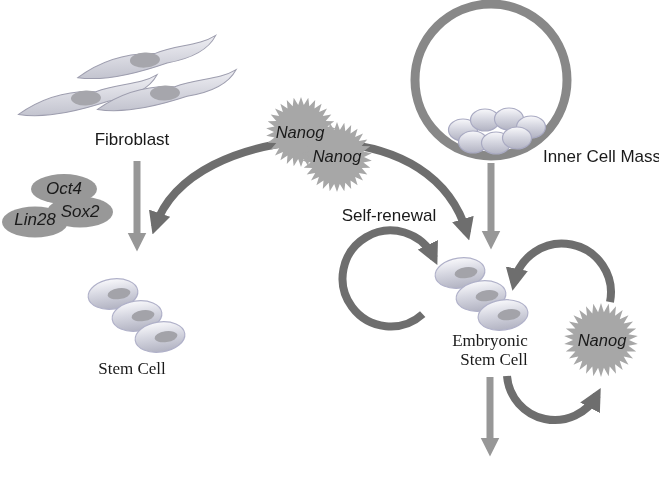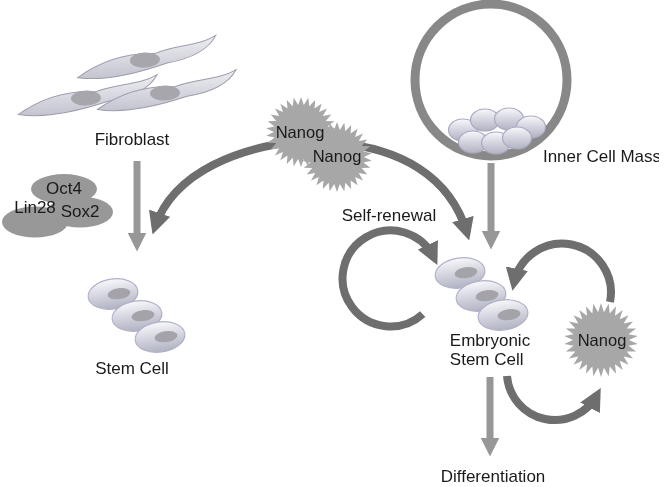--- a/index.html
+++ b/index.html
@@ -14,22 +14,22 @@
   html,body{margin:0;padding:0;background:var(--background);}
   .stage{
     position:relative;width:659px;height:487px;background:var(--background);
     font-family:"Liberation Sans",sans-serif;overflow:hidden;
   }
   .stage svg{position:absolute;left:0;top:0;}
   .lbl{
     position:absolute;font-size:17px;line-height:1.1;color:var(--label-text);
     white-space:nowrap;transform:translateX(-50%);
   }
-  .lbl.vcenter{transform:translate(-50%,-50%);}
-  .lbl.multiline{text-align:left;line-height:18.5px;}
+  .lbl.vcenter{transform:translate(-50%,-50%);font-style:italic;}
+  .lbl.multiline{text-align:right;line-height:18.5px;font-family:Liberation Serif, serif;}
   .lbl.burst-text{font-size:16.5px;}
   .curve{fill:none;stroke:var(--curved-arrow);stroke-width:8;}
   .straight{fill:none;stroke:var(--straight-arrow);stroke-width:7;}
   .ring{fill:none;stroke:var(--blastocyst-ring);stroke-width:9;}
   .burst{fill:var(--nanog-burst);}
   .gene{fill:var(--gene-ellipse);}
   .mh-dark{fill:var(--curved-arrow);}
   .mh-light{fill:var(--straight-arrow);}
 </style>
 </head>
@@ -116,32 +116,31 @@
   <g>
     <use href="#bigCell" transform="translate(460,273) rotate(-8)"></use>
     <use href="#bigCell" transform="translate(481,296) rotate(-8)"></use>
     <use href="#bigCell" transform="translate(503,315) rotate(-8)"></use>
   </g>
 </svg>
 
   <div class="lbl" style="left:132px;top:131px;">Fibroblast</div>
   <div class="lbl vcenter" style="left:64px;top:189px;text-align:right;">Oct4</div>
   <div class="lbl vcenter" style="left:80px;top:212px;">Sox2</div>
-  <div class="lbl vcenter" style="left:35px;top:208px;">Lin28</div>
+  <div class="lbl vcenter" style="left:35px;top:220px;">Lin28</div>
 
   <div class="lbl multiline" style="left:132px;top:360px;">
     <div>Stem Cell</div>
   </div>
 
   <div class="lbl burst-text vcenter" style="left:300px;top:132px;">Nanog</div>
   <div class="lbl burst-text vcenter" style="left:337px;top:156px;">Nanog</div>
   <div class="lbl burst-text vcenter" style="left:602px;top:340px;">Nanog</div>
 
   <div class="lbl" style="left:602px;top:148px;">Inner Cell Mass</div>
   <div class="lbl" style="left:389px;top:207px;">Self-renewal</div>
 
   <div class="lbl multiline" style="left:490px;top:332px;">
     <div>Embryonic</div>
     <div>Stem Cell</div>
   </div>
 
-  <div class="lbl" style="left:493px;top:468px;">Differentiation</div>
 </div>
 
 </body></html>

